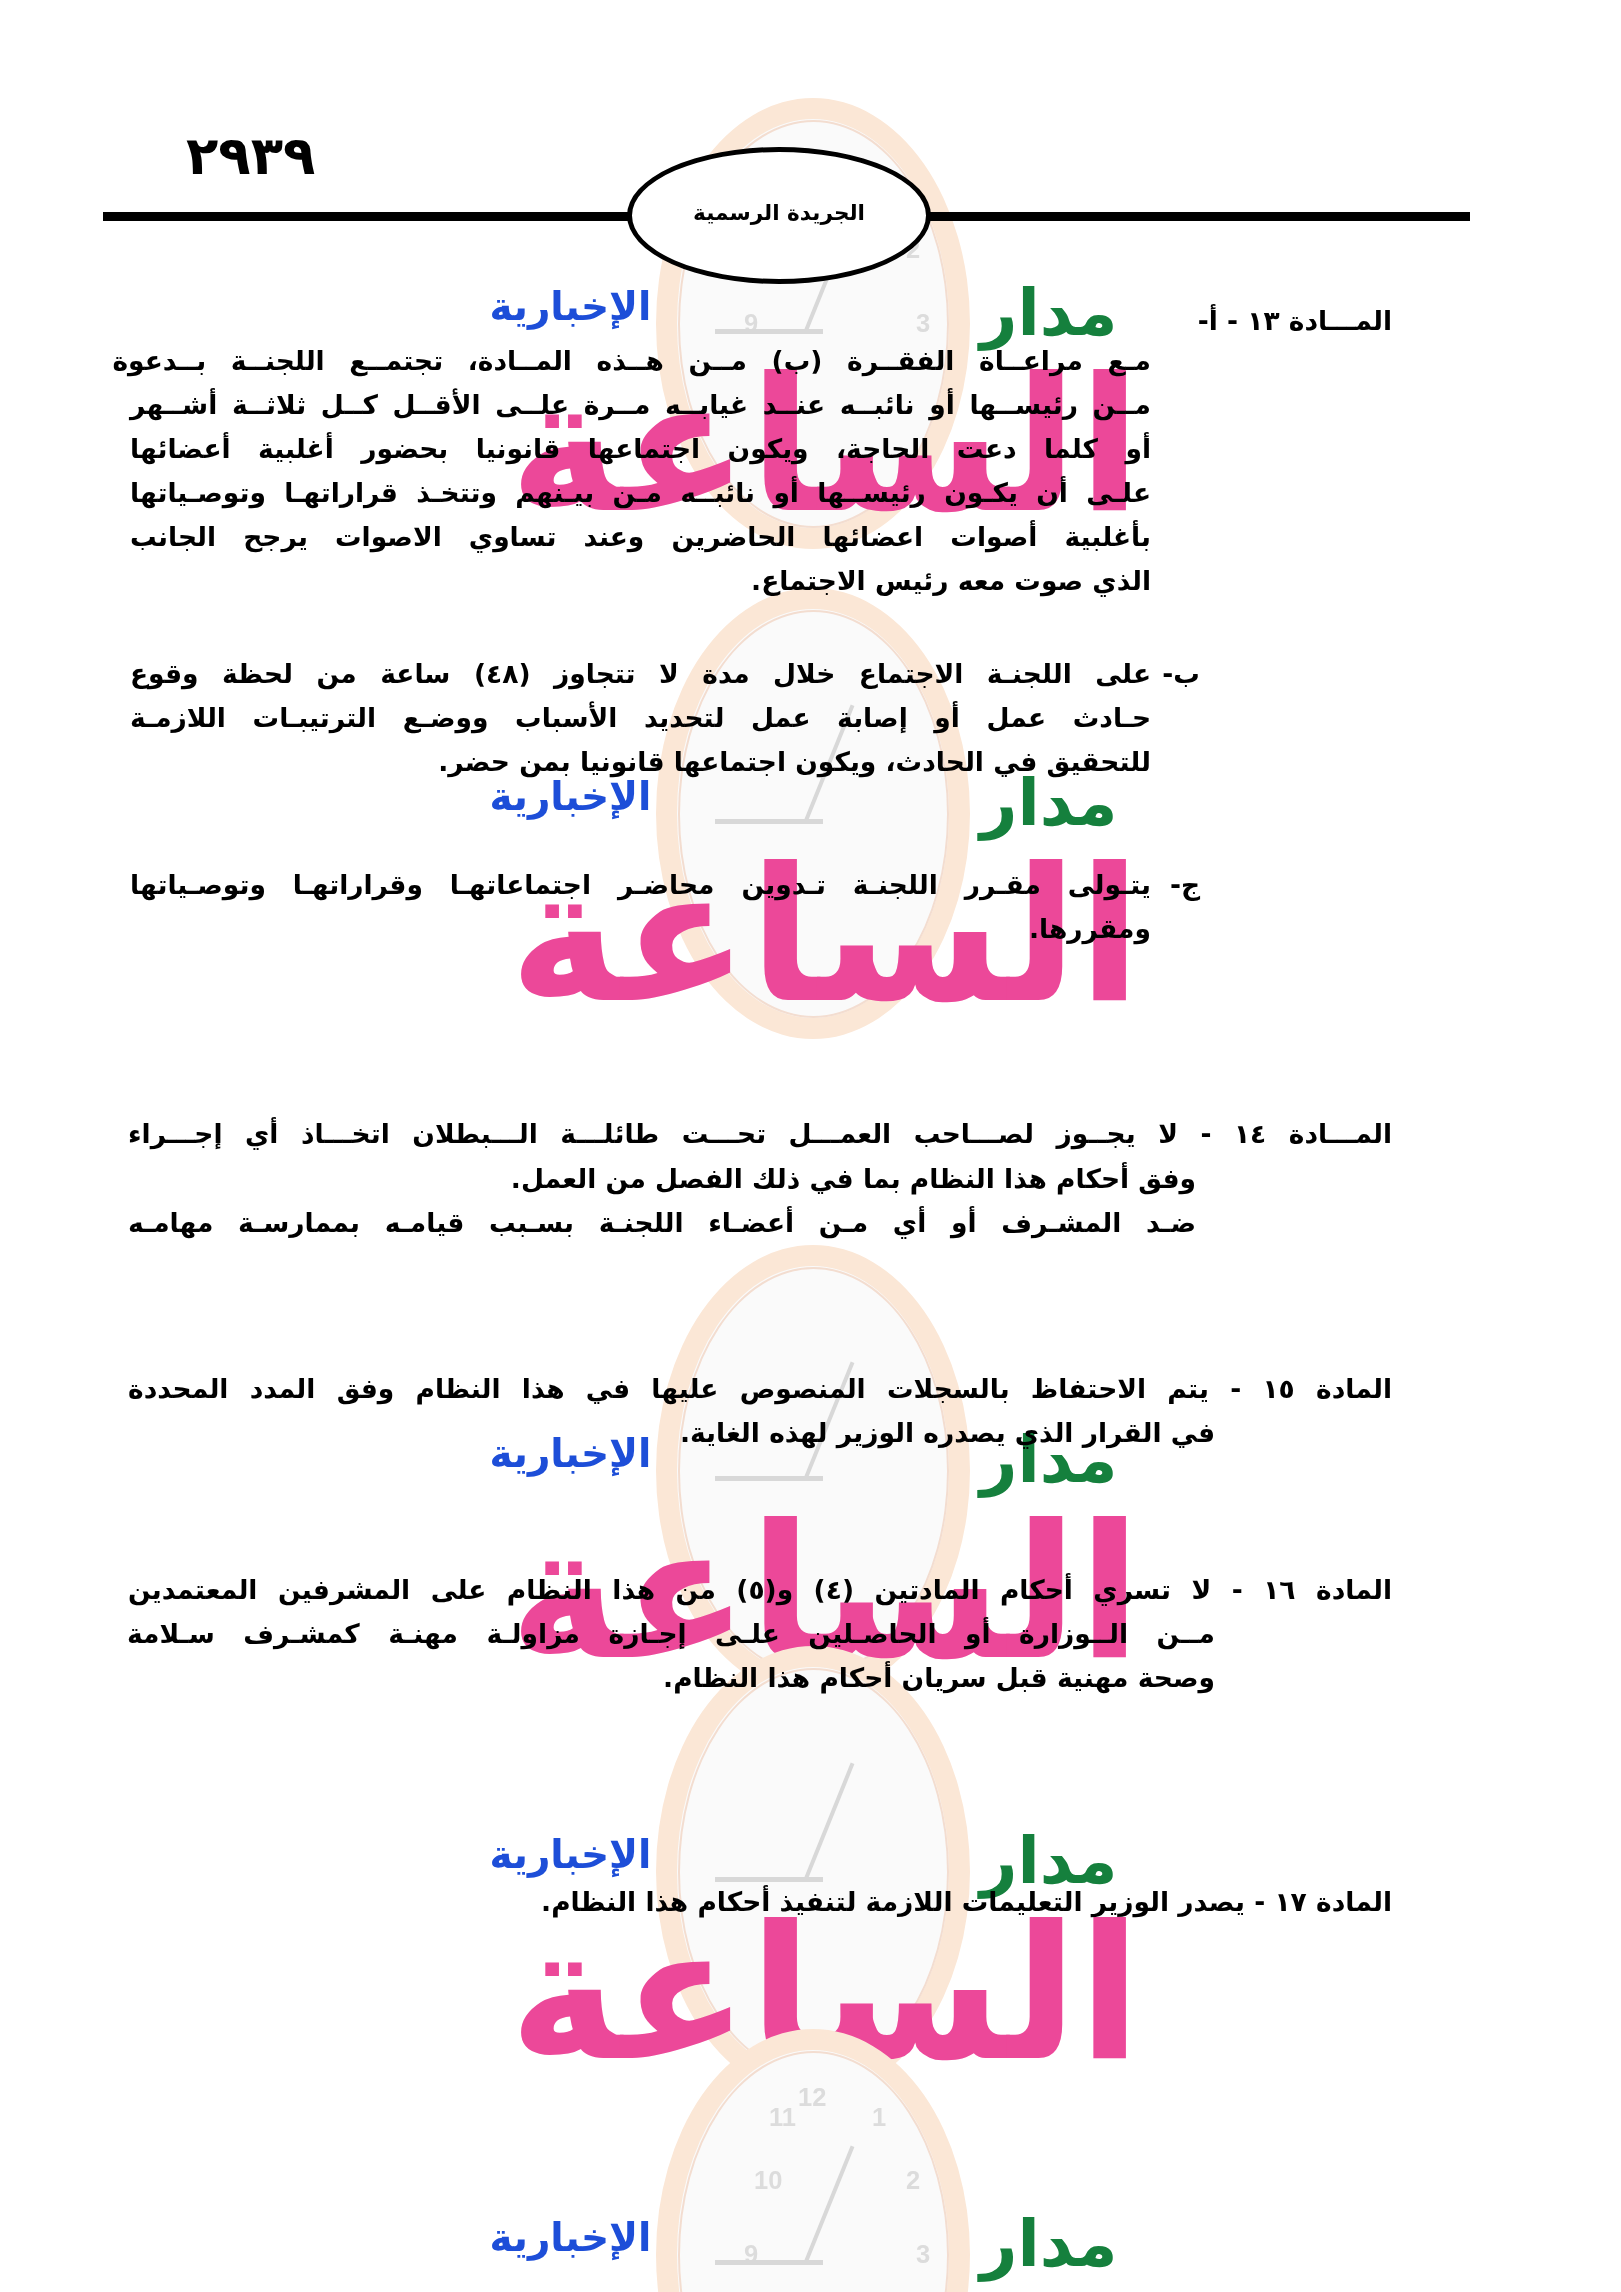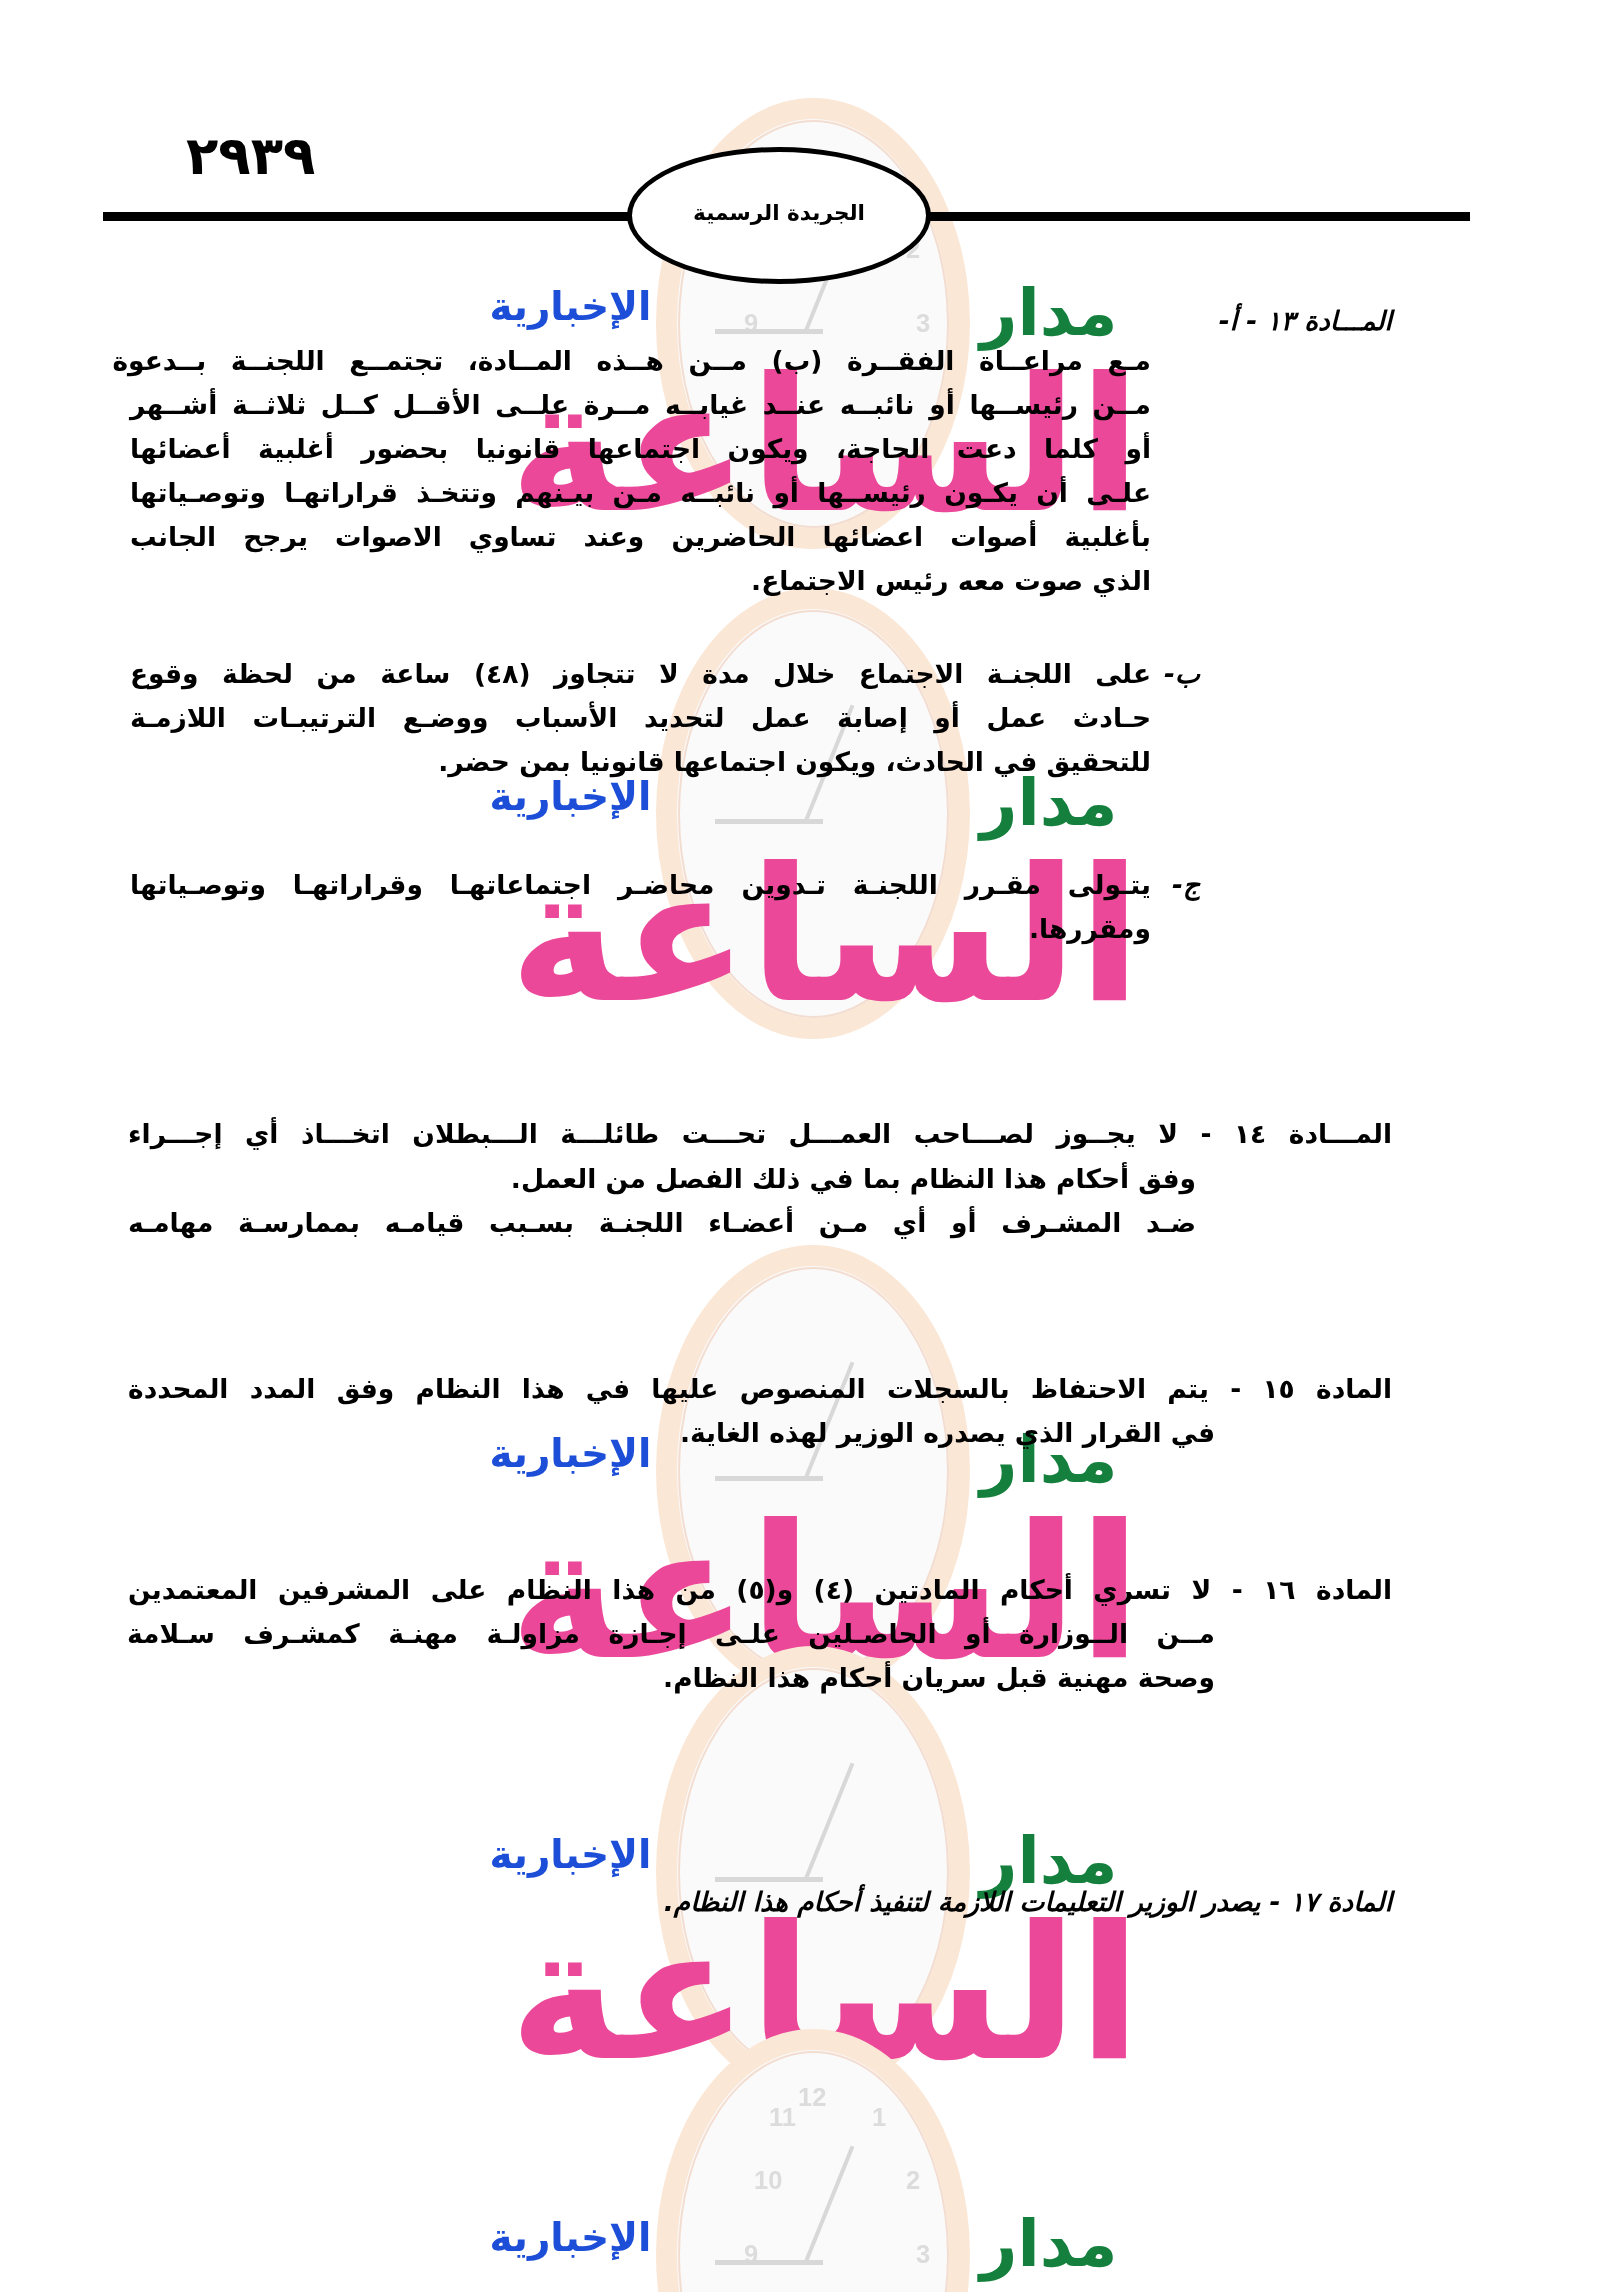--- a/index.html
+++ b/index.html
@@ -26,21 +26,21 @@
     font-family:"DejaVu Sans", sans-serif; letter-spacing:2px; }
   .rule { position:absolute; left:103px; top:212px; width:1367px; height:8.8px; background:#000; }
   .gazette-oval { position:absolute; left:627px; top:147px; width:304px; height:137px; border:5.9px solid #000;
     border-radius:50%; background:#fff; box-sizing:border-box; display:flex; align-items:center; justify-content:center; }
   .gazette-title { font-size:21.6px; font-weight:bold; direction:rtl; font-family:"DejaVu Sans", sans-serif; margin-top:-5.9px; }
 
   
   .block { position:absolute; direction:rtl; font-weight:bold; font-size:26.5px; line-height:44px;
     font-family:"DejaVu Sans", sans-serif; }
   .label { position:absolute; direction:rtl; font-weight:bold; font-size:26.5px; line-height:44px; white-space:nowrap;
-    font-family:"DejaVu Sans", sans-serif;font-style:italic; }
+    font-family:"DejaVu Sans", sans-serif; }
   .line { display:block; text-align:justify; text-align-last:justify; white-space:nowrap; overflow:visible; }
   .line.last { text-align-last:right; }
 </style>
 </head>
 <body>
 
 <div class="wm" style="left:470px; top:59px;">
   <div class="ring"></div>
   <div class="ring2"></div>
   <span class="num" style="left:328px;top:93px;">12</span>

